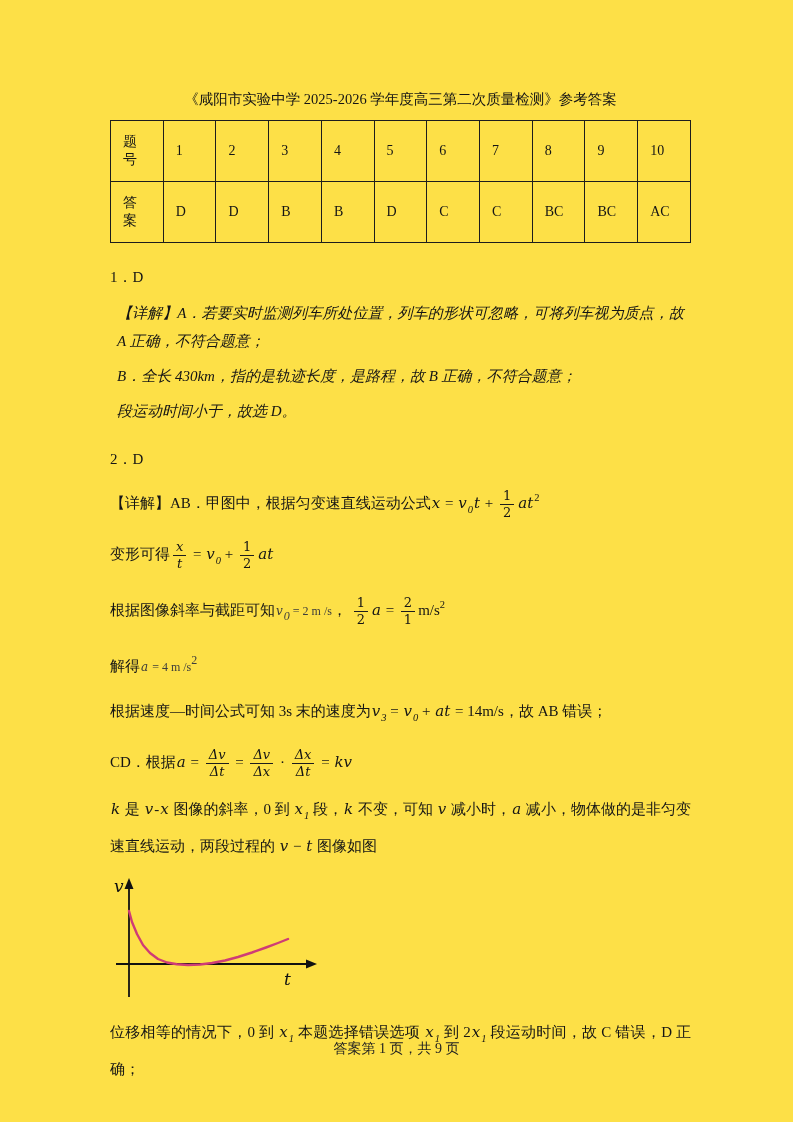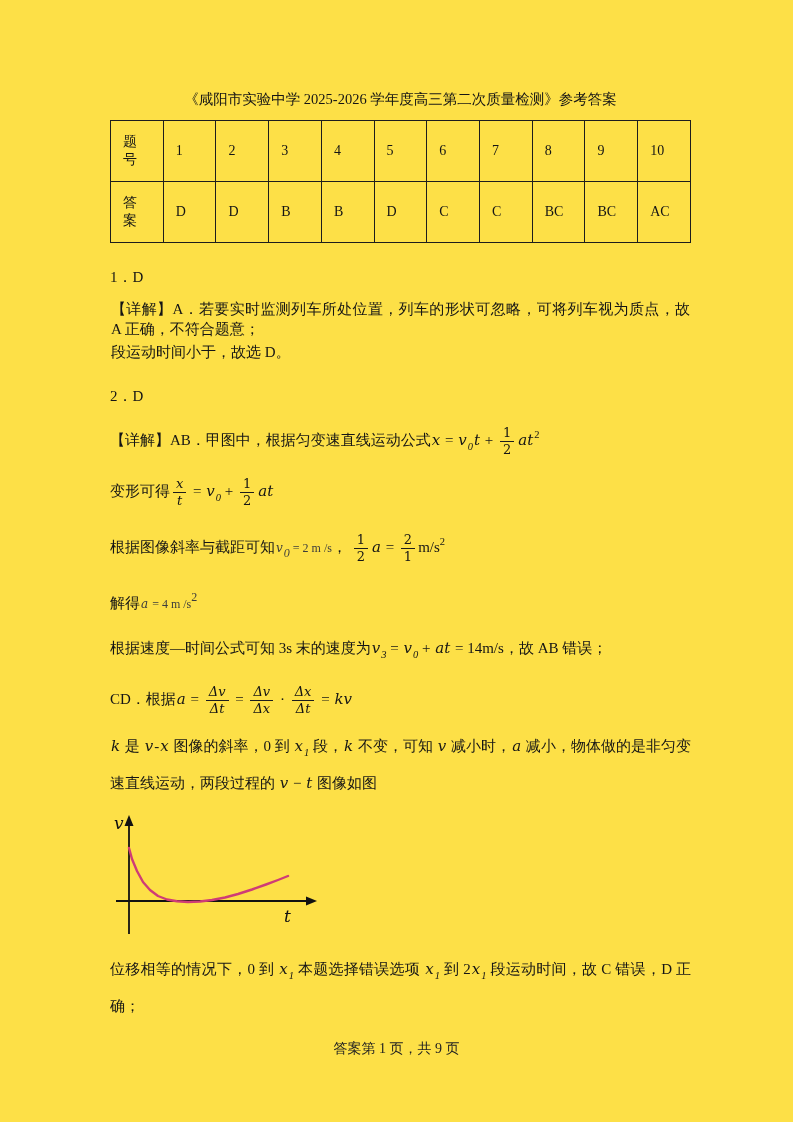--- a/index.html
+++ b/index.html
@@ -31,23 +31,24 @@
     border:1.5px solid #1d1d1d;
     height:23px;
     padding:12px;
   }
   .q-heading{
     font-size:15px;
     margin:25px 0 12px 0;
   }
   p.body-line{
     font-size:15px;
-    line-height:20px;
-    margin:1px;
+    line-height:28px;
+    margin:7px;
     text-align:justify;
+    font-style:italic;
   }
   p.body-line.gap{margin-top:3px;}
   .fline{
     font-size:15px;
     line-height:30px;
     margin:14px 0;
     text-align:justify;
   }
   
   .mr{}
@@ -106,20 +107,21 @@
           <td>C</td>
           <td>BC</td>
           <td>BC</td>
           <td>AC</td>
         </tr>
       </tbody>
     </table>
 
     <div class="q-heading">1．D</div>
     <p class="body-line">【详解】A．若要实时监测列车所处位置，列车的形状可忽略，可将列车视为质点，故 A 正确，不符合题意；</p>
+    <p class="body-line gap">B．全长 430km，指的是轨迹长度，是路程，故 B 正确，不符合题意；</p>
     <p class="body-line gap">段运动时间小于，故选 D。</p>
 
     <div class="q-heading">2．D</div>
     <div class="fline"><span class="mr">【详解】AB．甲图中，根据匀变速直线运动公式</span><span class="mi">x</span><span class="mr"> = </span><span class="mi">v</span><span class="msub">0</span><span class="mi">t</span><span class="mr"> + </span><span class="mfrac"><span class="fn dg">1</span><span class="fd dg">2</span></span><span class="mi">at</span><span class="msup">2</span></div>
     <div class="fline"><span class="mr">变形可得</span><span class="mfrac"><span class="fn">x</span><span class="fd">t</span></span><span class="mr"> = </span><span class="mi">v</span><span class="msub">0</span><span class="mr"> + </span><span class="mfrac"><span class="fn dg">1</span><span class="fd dg">2</span></span><span class="mi">at</span></div>
     <div class="fline"><span class="mr">根据图像斜率与截距可知</span><span class="mi sm">v</span><span class="msub sm">0</span><span class="mr sm"> = 2 m /s</span><span class="mr">，  </span><span class="mfrac"><span class="fn dg">1</span><span class="fd dg">2</span></span><span class="mi">a</span><span class="mr"> = </span><span class="mfrac"><span class="fn dg">2</span><span class="fd dg">1</span></span><span class="mr">m/s</span><span class="msup">2</span></div>
     <div class="fline"><span class="mr">解得</span><span class="mi sm">a</span><span class="mr sm"> = 4 m /s</span><span class="msup sm">2</span></div>
     <div class="fline"><span class="mr">根据速度—时间公式可知 3s 末的速度为</span><span class="mi">v</span><span class="msub">3</span><span class="mr"> = </span><span class="mi">v</span><span class="msub">0</span><span class="mr"> + </span><span class="mi">at</span><span class="mr"> = 14m/s</span><span class="mr">，故 AB 错误；</span></div>
     <div class="fline"><span class="mr">CD．根据</span><span class="mi">a</span><span class="mr"> = </span><span class="mfrac"><span class="fn">Δv</span><span class="fd">Δt</span></span><span class="mr"> = </span><span class="mfrac"><span class="fn">Δv</span><span class="fd">Δx</span></span><span class="mr"> · </span><span class="mfrac"><span class="fn">Δx</span><span class="fd">Δt</span></span><span class="mr"> = </span><span class="mi">kv</span></div>
     <div class="fline"><span class="mi">k</span><span class="mr"> 是 </span><span class="mi">v</span><span class="mr">-</span><span class="mi">x</span><span class="mr"> 图像的斜率，0 到 </span><span class="mi">x</span><span class="msub">1</span><span class="mr"> 段，</span><span class="mi">k</span><span class="mr"> 不变，可知 </span><span class="mi">v</span><span class="mr"> 减小时，</span><span class="mi">a</span><span class="mr"> 减小，物体做的是非匀变速直线运动，两段过程的 </span><span class="mi">v</span><span class="mr"> − </span><span class="mi">t</span><span class="mr"> 图像如图</span></div>

